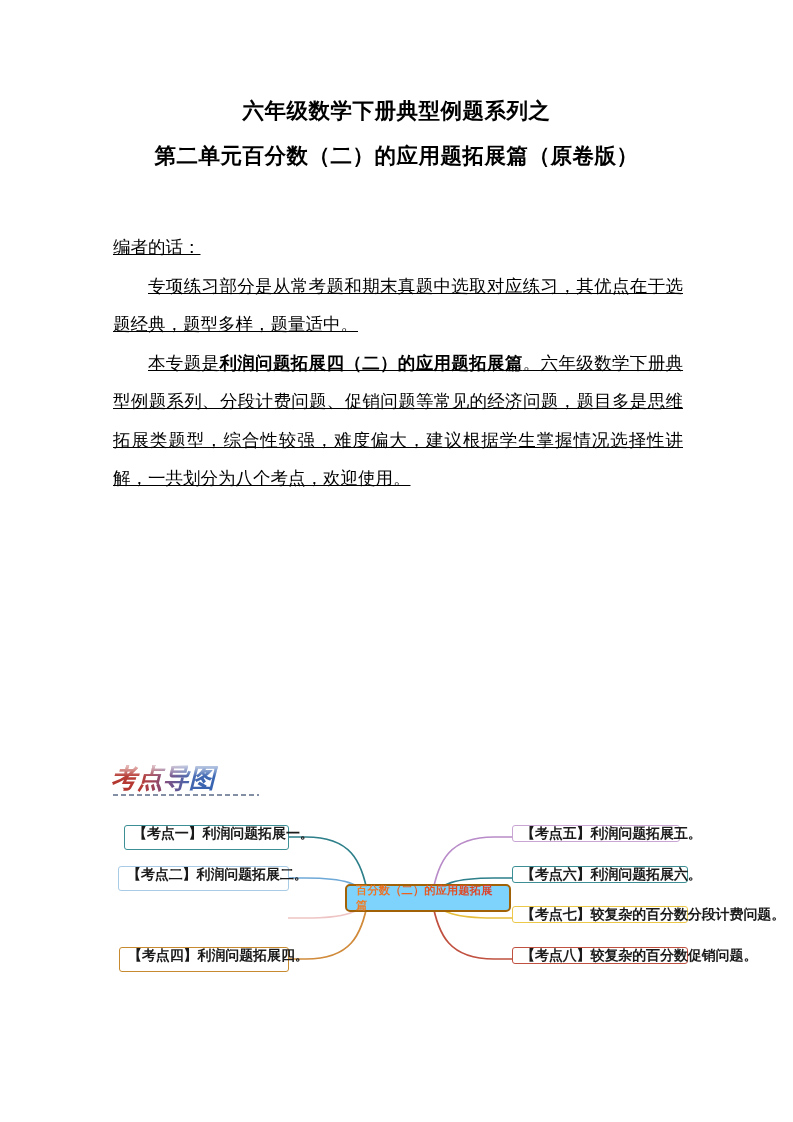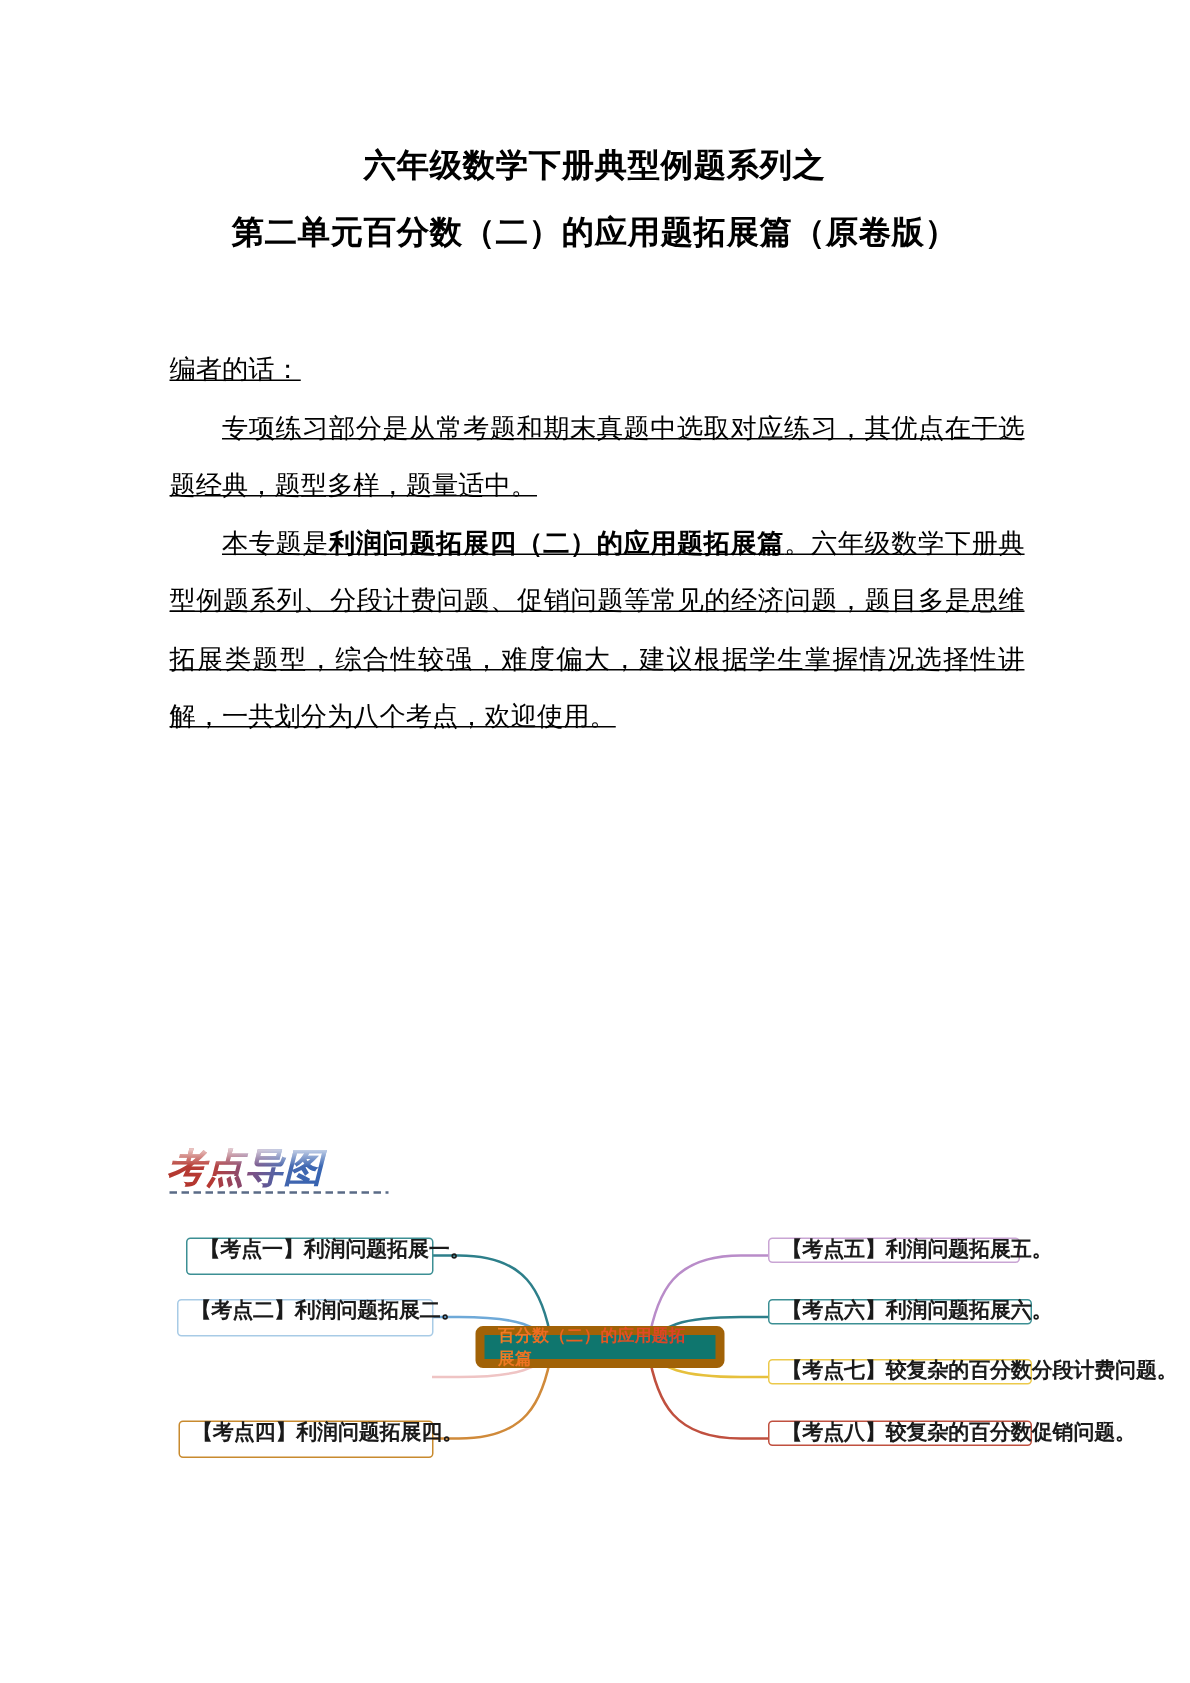--- a/index.html
+++ b/index.html
@@ -97,28 +97,29 @@
     padding: 0 8px;
     white-space: nowrap;
     letter-spacing: -0.1px;
   }
   .node.left  { height: 25px; }
   .node.right { height: 17px; }
 
   .center-node {
     position: absolute;
     box-sizing: border-box;
-    border: 6px solid #a16207;
+    border: 2px solid #a16207;
     border-radius: 5px;
-    background: #0f766e;
+    background: #7dd3fc;
     height: 28px;
     display: flex;
     align-items: center;
     justify-content: center;
     padding: 0 9px;
+    margin-left: 28px;
   }
   .center-node span {
     font-size: 11.2px;
     font-weight: bold;
     letter-spacing: 0.2px;
     background: linear-gradient(90deg, #f07d23 0%, #e8591f 45%, #d93a2b 100%);
     -webkit-background-clip: text;
     background-clip: text;
     color: transparent;
     -webkit-text-fill-color: transparent;

